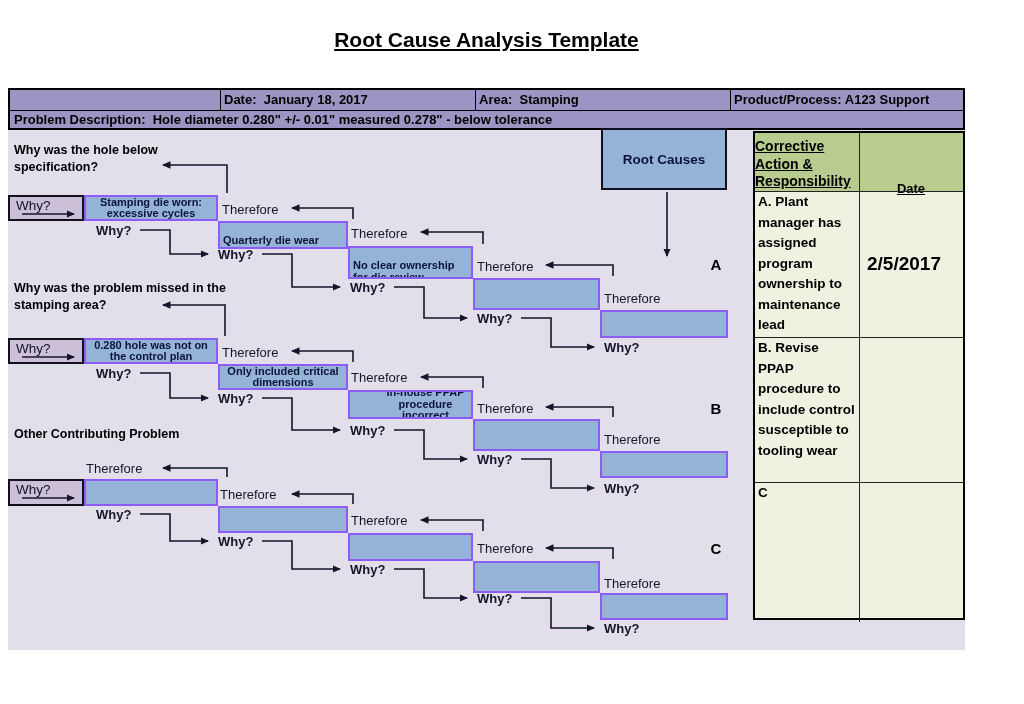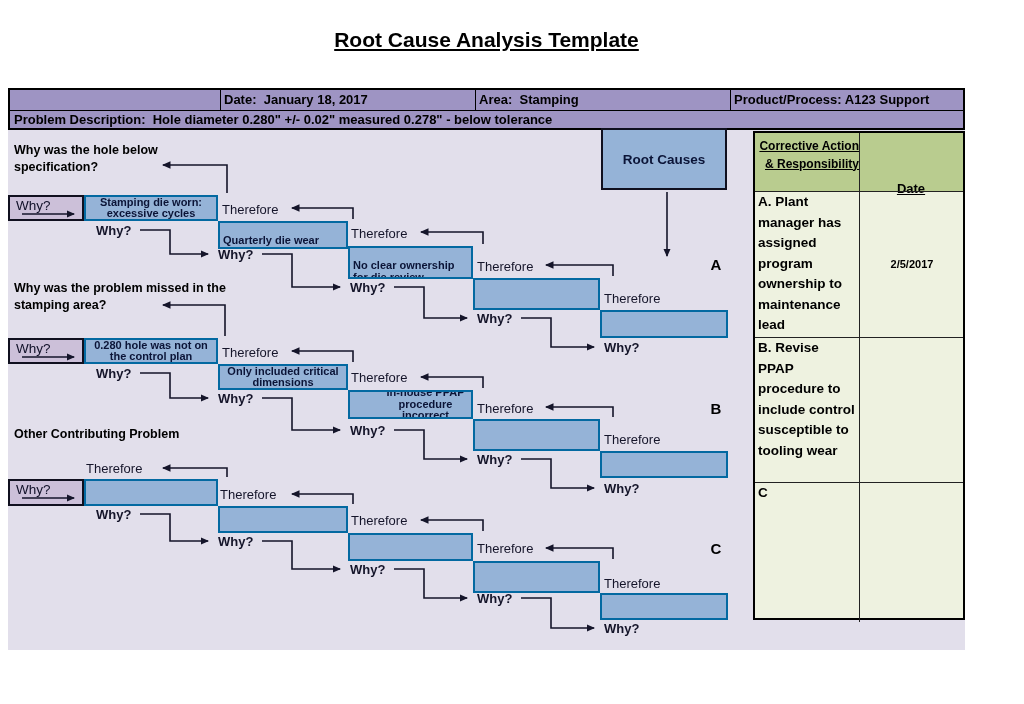--- a/index.html
+++ b/index.html
@@ -17,63 +17,63 @@
   .bcell{position:absolute;box-sizing:border-box;font-weight:bold;font-size:13px;line-height:19px;
          white-space:pre;padding:0 4px;color:#000;}
   .bdivv{position:absolute;top:0;width:0;height:20px;border-left:1.5px solid #000;}
   .bdivh{position:absolute;left:0;top:19.5px;width:100%;height:0;border-top:1.5px solid #000;}
   
   .canvas{left:8px;top:130px;width:957px;height:520px;background:var(--lavender);z-index:1;}
   
   .q{font-size:12.5px;font-weight:bold;line-height:16.5px;z-index:3;}
   .whybox{background:var(--why-mauve);border:2px solid #10101f;z-index:2;
           font-size:13.5px;line-height:15px;padding:1px 0 0 6px;color:#101028;}
-  .cbox{background:var(--box-blue);border:2px solid #0369a1;z-index:2;display:flex;
+  .cbox{background:var(--box-blue);border:2px solid #8b5cf6;z-index:2;display:flex;
         align-items:center;justify-content:center;text-align:center;font-weight:bold;
         font-size:11px;line-height:11.5px;color:#0b1437;padding:0 2px;overflow:hidden;}
   .cbox.tl{align-items:flex-start;justify-content:flex-start;text-align:left;padding:12px 3px;}
   .thx{font-size:13px;font-weight:400;color:#15152a;z-index:3;}
   .whl{font-size:13px;font-weight:bold;color:#15152a;z-index:3;}
   .ltr{font-size:15px;font-weight:bold;z-index:3;width:20px;text-align:center;}
   .rootbox{left:601px;top:128px;width:126px;height:62px;background:var(--box-blue);
            border:2px solid #10101f;display:flex;align-items:center;justify-content:center;
            font-weight:bold;font-size:13.5px;z-index:2;color:#0b1437;}
   
   .ctable{left:753px;top:131px;width:212px;height:489px;border:2px solid #000;
           background:var(--green-cell);z-index:2;}
   .ctable .inner{position:absolute;box-sizing:border-box;}
   .chead{background:var(--green-header);}
-  .chead-act{left:0;top:0;width:104px;height:58px;font-weight:bold;font-size:12px;line-height:17.5px;
-             text-align:right;text-decoration:underline;padding-top:5px;}
+  .chead-act{left:0;top:0;width:104px;height:58px;font-weight:bold;font-size:14px;line-height:17.5px;
+             text-align:left;text-decoration:underline;padding-top:5px;}
   .chead-date{left:104px;top:0;width:104px;height:66px;display:flex;align-items:flex-end;
               justify-content:center;font-weight:bold;font-size:13px;text-decoration:underline;
               padding-bottom:3px;}
   .cact{left:0;width:104px;font-weight:bold;font-size:13.5px;line-height:20.5px;
         padding:1px 2px 0 3px;overflow:hidden;}
-  .cdate{left:106px;width:102px;display:flex;align-items:center;justify-content:center;
-         font-weight:bold;font-size:11px;}
+  .cdate{left:98px;width:102px;display:flex;align-items:center;justify-content:center;
+         font-weight:bold;font-size:19px;}
   .cdiv-v{left:104px;top:0;width:0;height:489px;border-left:1.5px solid #222;}
   .cdiv-h{left:0;width:208px;height:0;border-top:1.5px solid #222;}
   svg.arrows{position:absolute;left:0;top:0;z-index:6;pointer-events:none;}
 </style>
 </head>
 <body>
 
 <div class="abs title">Root Cause Analysis Template</div>
 
 <div class="abs band">
   <div class="bcell" style="left:0;top:0;width:210px;height:20px;"></div>
   <div class="bcell" style="left:210px;top:0;width:255px;height:20px;">Date:  January 18, 2017</div>
   <div class="bcell" style="left:465px;top:0;width:255px;height:20px;">Area:  Stamping</div>
   <div class="bcell" style="left:720px;top:0;width:233px;height:20px;">Product/Process: A123 Support</div>
   <div class="bdivv" style="left:210px;"></div>
   <div class="bdivv" style="left:465px;"></div>
   <div class="bdivv" style="left:720px;"></div>
   <div class="bdivh"></div>
-  <div class="bcell" style="left:0;top:20px;width:953px;height:19px;">Problem Description:  Hole diameter 0.280" +/- 0.02" measured 0.278" - below tolerance</div>
+  <div class="bcell" style="left:0;top:20px;width:953px;height:19px;">Problem Description:  Hole diameter 0.280" +/- 0.01" measured 0.278" - below tolerance</div>
 </div>
 
 <div class="abs canvas"></div>
 
 <div class="abs rootbox">Root Causes</div>
 
 <div class="abs q" style="left:14px;top:142px;width:175px;">Why was the hole below specification?</div>
 <div class="abs whybox" style="left:8px;top:195px;width:76px;height:26px;"><span>Why?</span></div>
 <div class="abs cbox" style="left:84px;top:195px;width:134px;height:26px;">Stamping die worn: excessive cycles</div>
 <div class="abs cbox tl" style="left:218px;top:221px;width:130px;height:25px;">Quarterly die wear review did not happen</div>

